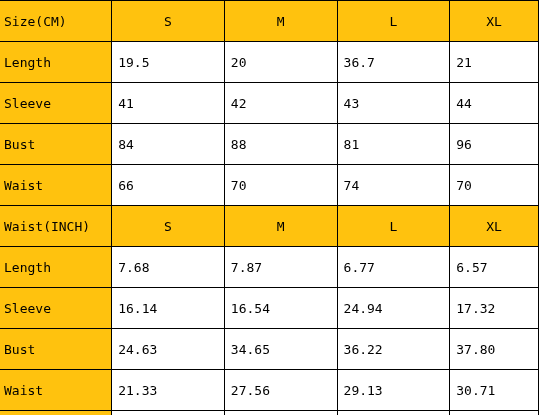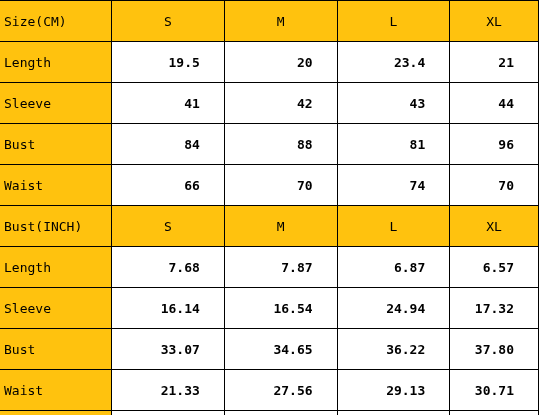--- a/index.html
+++ b/index.html
@@ -16,38 +16,37 @@
   #size-chart {
     width: 539px;
     border-collapse: collapse;
     table-layout: fixed;
   }
   #size-chart td {
     height: 41px;
     border: 1px solid #000000;
     font-size: 13px;
     color: #000000;
-    padding: 0 24px;
+    padding: 0 6px;
     box-sizing: border-box;
     white-space: nowrap;
     overflow: hidden;
   }
   
   #size-chart td.label {
     background: #FFC20E;
     text-align: left;
     width: 107px;
     border-left: none;
     padding-left: 4px;
   }
   
   #size-chart td.value {
     background: #FFFFFF;
-    text-align: right;
-    font-weight: bold;
+    text-align: left;
   }
   
   #size-chart td.head {
     background: #FFC20E;
     text-align: center;
   }
   #size-chart tr.header-row td.label {
     font-size: 13px;
   }
   #size-chart td.c1 { width: 108px; }
@@ -71,21 +70,21 @@
       <td class="head c1">S</td>
       <td class="head c2">M</td>
       <td class="head c3">L</td>
       <td class="head c4">XL</td>
     </tr>
 
     <tr>
       <td class="label">Length</td>
       <td class="value c1">19.5</td>
       <td class="value c2">20</td>
-      <td class="value c3">23.4</td>
+      <td class="value c3">36.7</td>
       <td class="value c4">21</td>
     </tr>
 
     <tr>
       <td class="label">Sleeve</td>
       <td class="value c1">41</td>
       <td class="value c2">42</td>
       <td class="value c3">43</td>
       <td class="value c4">44</td>
     </tr>
@@ -100,46 +99,46 @@
 
     <tr>
       <td class="label">Waist</td>
       <td class="value c1">66</td>
       <td class="value c2">70</td>
       <td class="value c3">74</td>
       <td class="value c4">70</td>
     </tr>
 
     <tr class="header-row">
-      <td class="label">Bust(INCH)</td>
+      <td class="label">Waist(INCH)</td>
       <td class="head c1">S</td>
       <td class="head c2">M</td>
       <td class="head c3">L</td>
       <td class="head c4">XL</td>
     </tr>
 
     <tr>
       <td class="label">Length</td>
       <td class="value c1">7.68</td>
       <td class="value c2">7.87</td>
-      <td class="value c3">6.87</td>
+      <td class="value c3">6.77</td>
       <td class="value c4">6.57</td>
     </tr>
 
     <tr>
       <td class="label">Sleeve</td>
       <td class="value c1">16.14</td>
       <td class="value c2">16.54</td>
       <td class="value c3">24.94</td>
       <td class="value c4">17.32</td>
     </tr>
 
     <tr>
       <td class="label">Bust</td>
-      <td class="value c1">33.07</td>
+      <td class="value c1">24.63</td>
       <td class="value c2">34.65</td>
       <td class="value c3">36.22</td>
       <td class="value c4">37.80</td>
     </tr>
 
     <tr>
       <td class="label">Waist</td>
       <td class="value c1">21.33</td>
       <td class="value c2">27.56</td>
       <td class="value c3">29.13</td>

